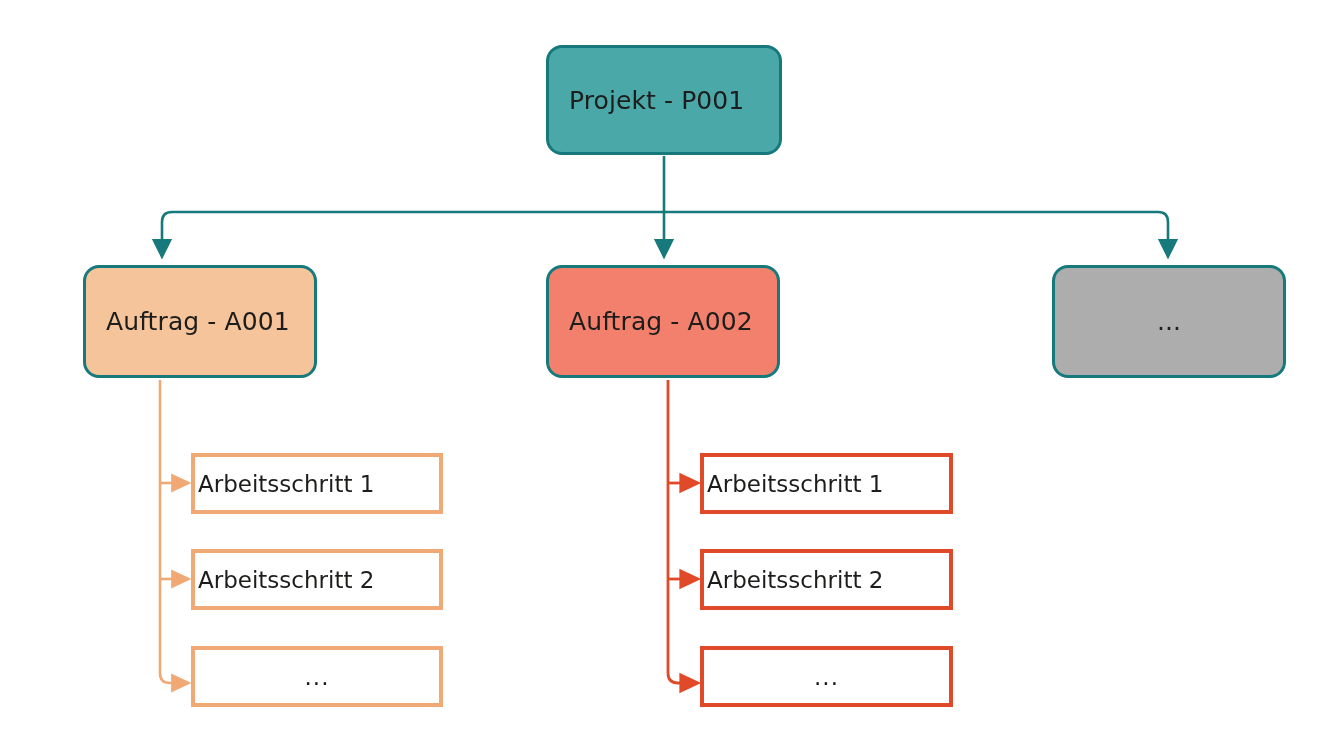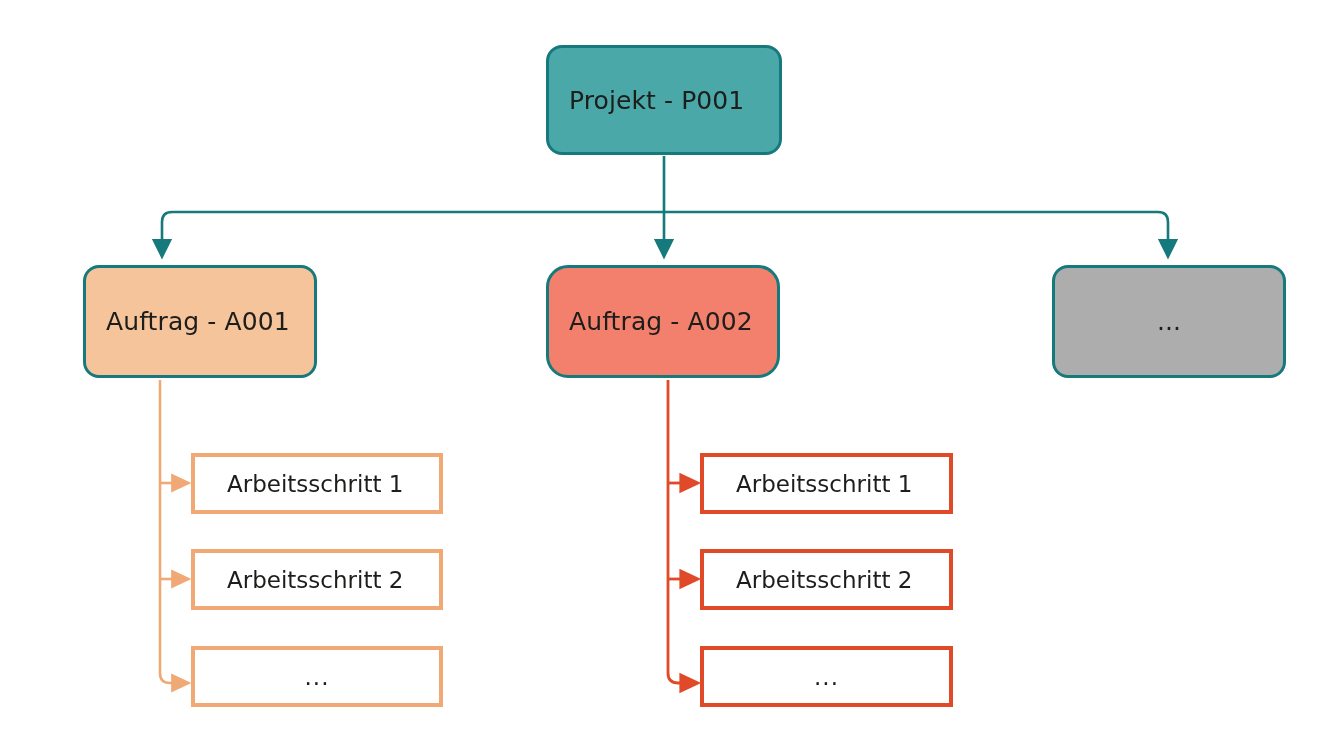--- a/index.html
+++ b/index.html
@@ -54,21 +54,21 @@
   }
   .step {
     position: absolute;
     box-sizing: border-box;
     display: flex;
     align-items: center;
     background: #ffffff;
     z-index: 2;
   }
   .step .step-label {
-    padding-left: 32px;
+    padding-left: 3px;
     font-size: 23px;
     color: #1d1d1b;
     white-space: nowrap;
   }
   .step.is-ellipsis .step-label {
     padding-left: 0;
     width: 100%;
     text-align: center;
     font-size: 23px;
   }
@@ -110,21 +110,21 @@
   </svg>
 
   <div class="node node-lvl1" style="left:546px; top:45px; width:236px; height:110px; background:#4aa8a8;">
     <span class="node-label">Projekt - P001</span>
   </div>
 
   <div class="node node-lvl2" style="left:43px; top:265px; width:234px; height:113px; background:#f6c49b;margin-left:40px;">
     <span class="node-label">Auftrag - A001</span>
   </div>
 
-  <div class="node node-lvl2" style="left:546px; top:265px; width:234px; height:113px; background:#f2806c;border-radius:22px;">
+  <div class="node node-lvl2" style="left:546px; top:265px; width:234px; height:113px; background:#f2806c;">
     <span class="node-label">Auftrag - A002</span>
   </div>
 
   <div class="node node-lvl2 is-ellipsis" style="left:1052px; top:265px; width:234px; height:113px; background:#adadad;">
     <span class="node-label ell">...</span>
   </div>
 
   <div class="step" style="left:191px; top:453px; width:252px; height:61px; border:4px solid #f0a875;">
     <span class="step-label">Arbeitsschritt 1</span>
   </div>

